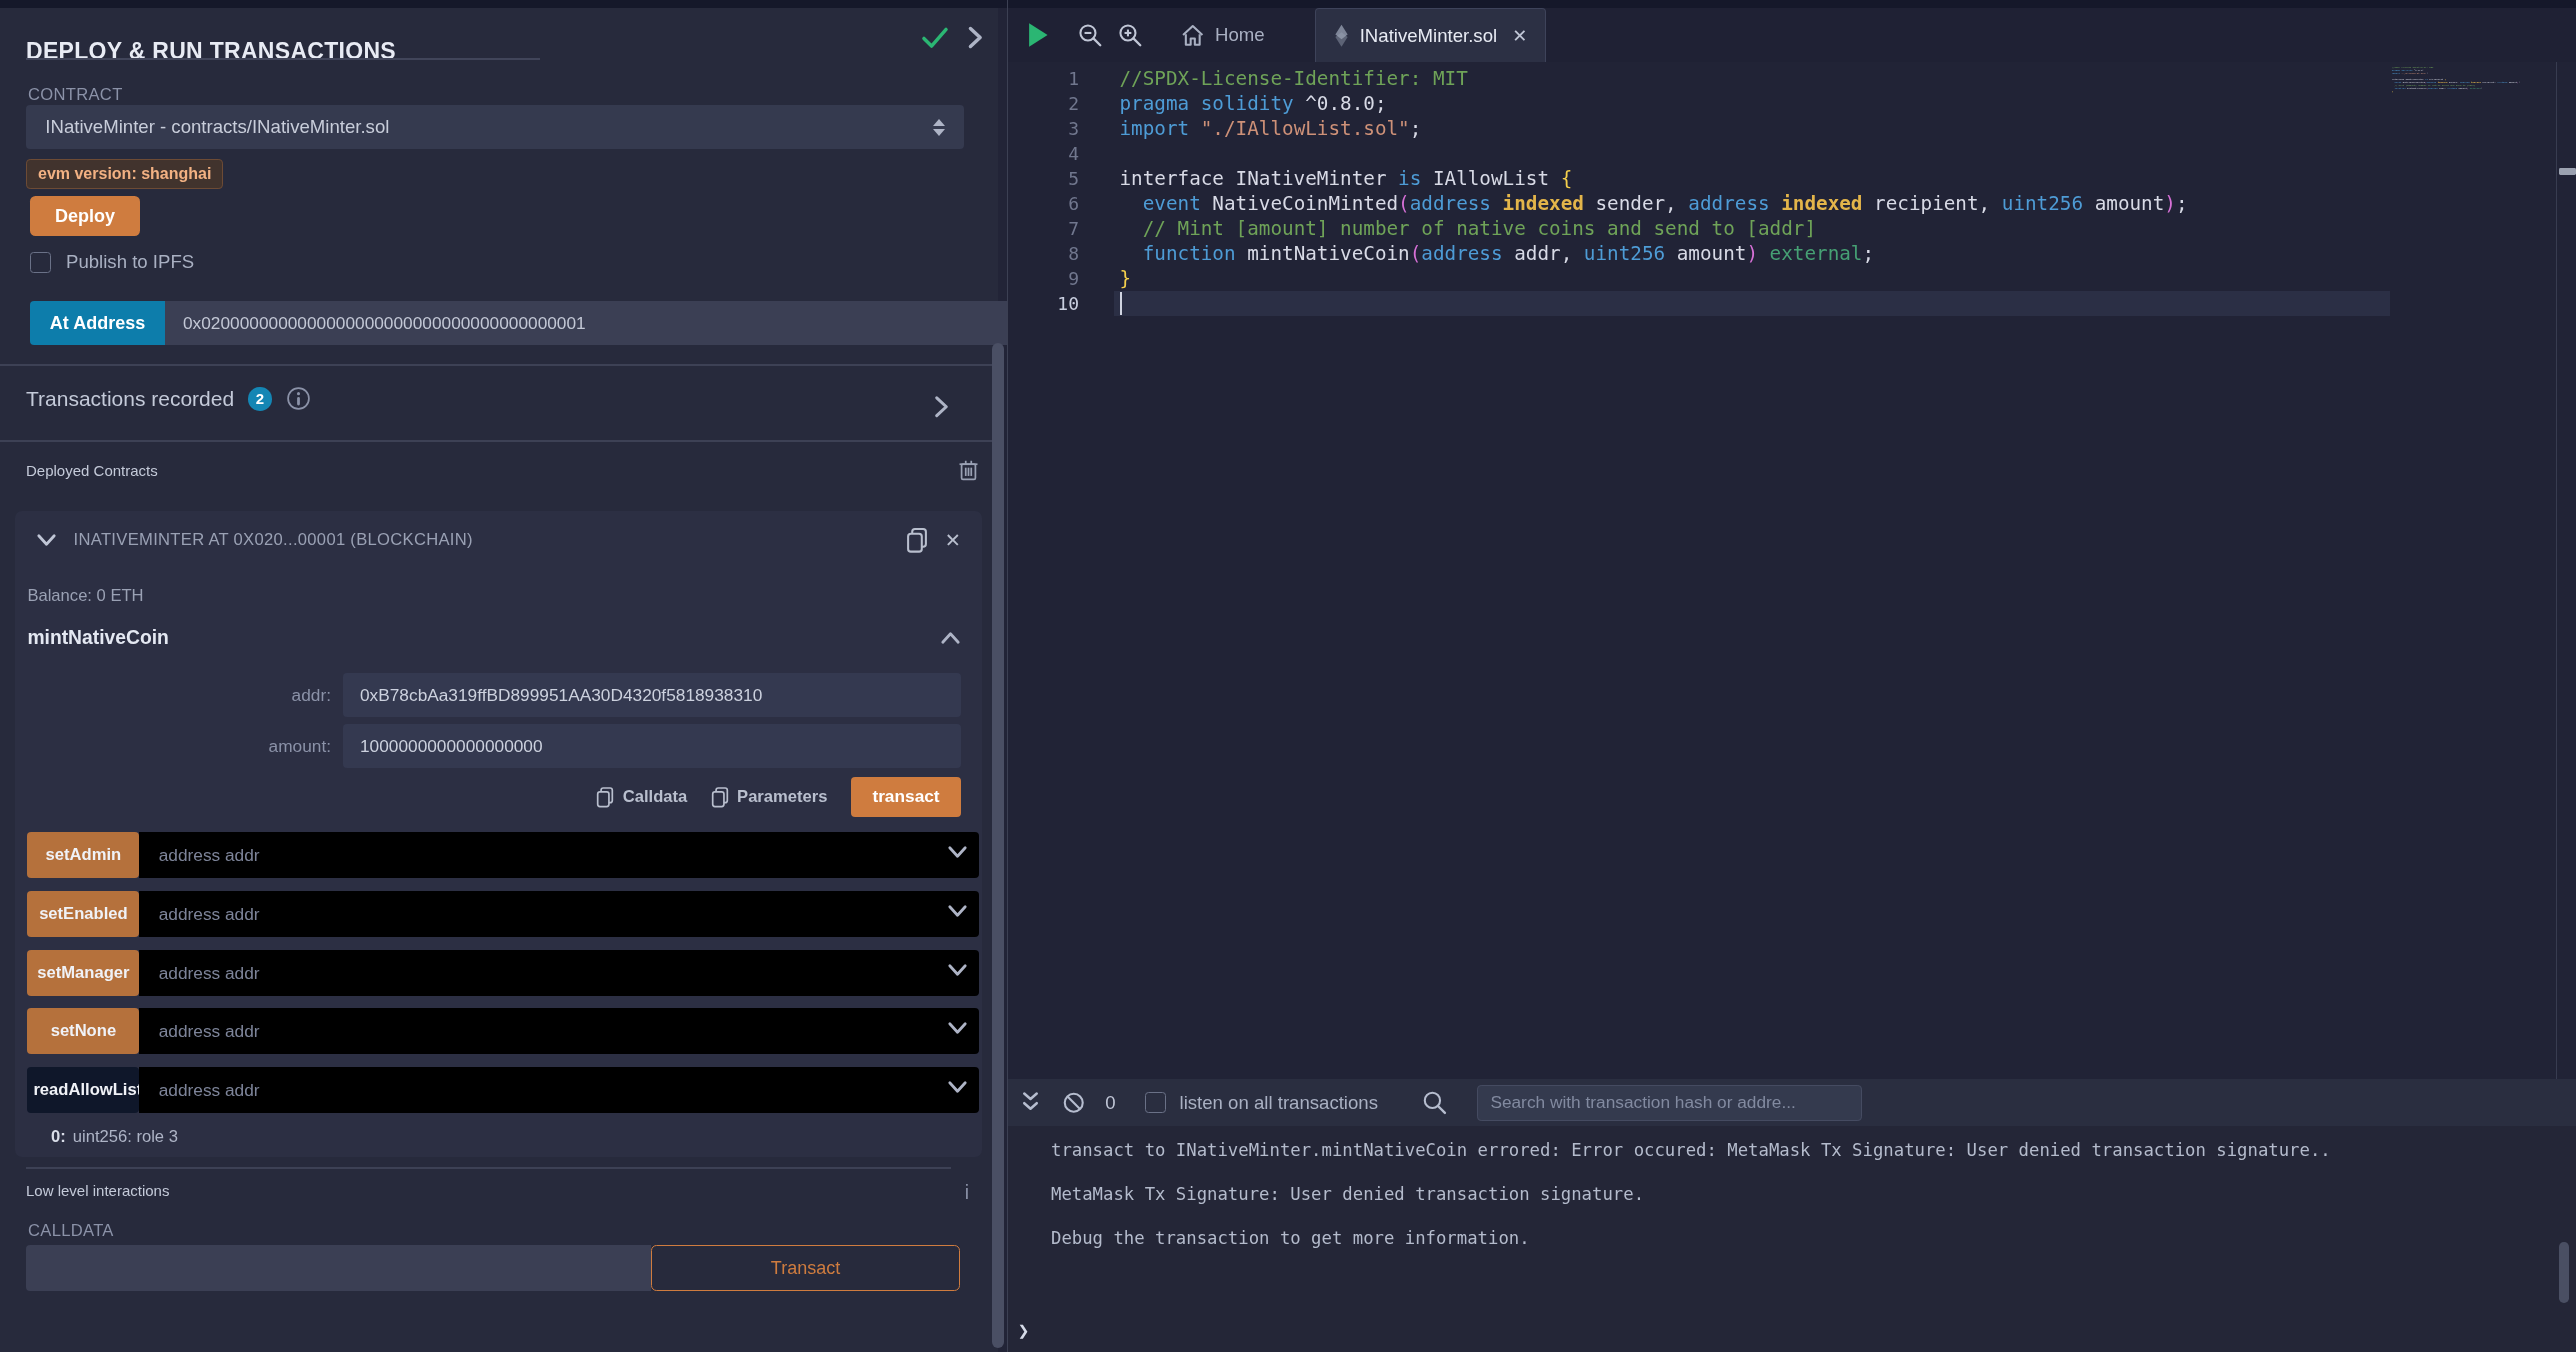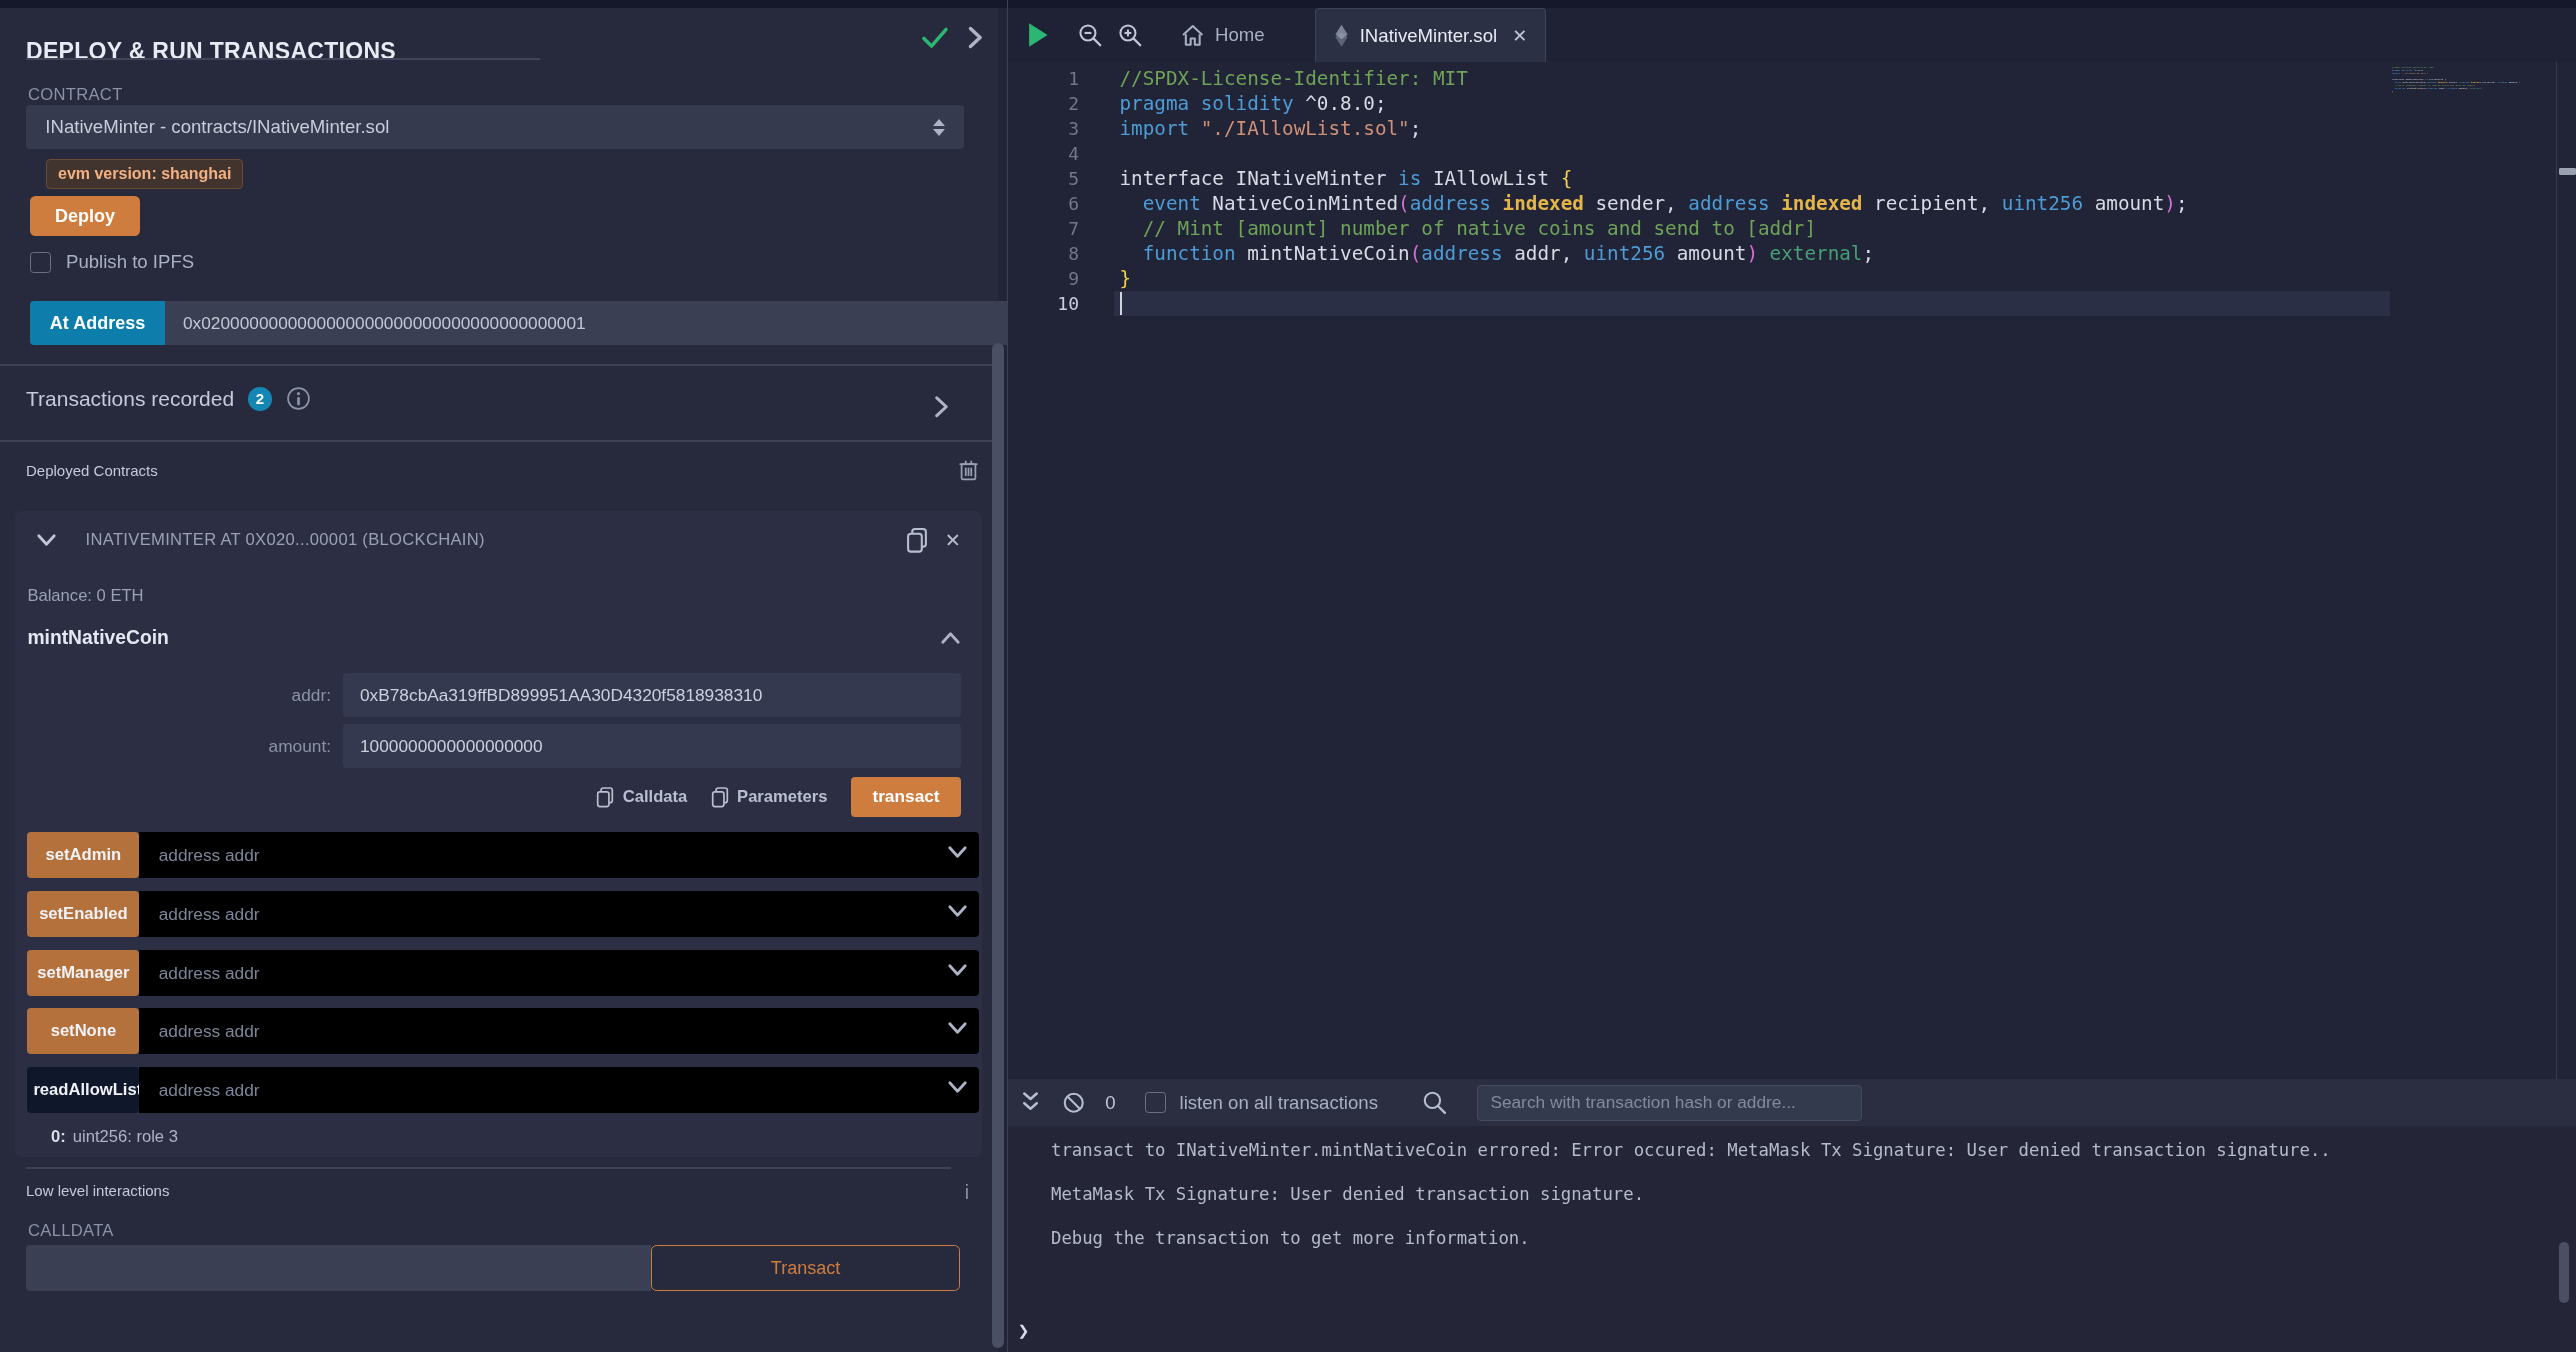--- a/index.html
+++ b/index.html
@@ -15,41 +15,41 @@
   .small-label{font-size:16.6px;color:#8b92a8;letter-spacing:0.3px;}
   #contract-label{left:28px;top:77px;}
   .select{left:26px;top:97px;width:938px;height:44px;background:#353a4f;border-radius:4.1px;
     display:flex;align-items:center;justify-content:space-between;padding:0 19.3px;box-sizing:border-box;}
   .select .sel-text{font-size:18.6px;color:#c8cdda;}
   .caret-updown{display:flex;flex-direction:column;gap:3.5px;}
   .caret-updown i{display:block;width:0;height:0;border-left:6.2px solid transparent;border-right:6.2px solid transparent;}
   .caret-updown .up{border-bottom:7.6px solid #aeb4c6;}
   .caret-updown .dn{border-top:7.6px solid #aeb4c6;}
   .evm-badge{left:26px;top:151px;height:28px;background:#41332d;border:1.4px solid #6d4b35;border-radius:4.1px;
-    display:inline-flex;align-items:center;padding:0 11px;font-size:16px;font-weight:700;color:#f2b183;margin-left:20px;}
+    display:inline-flex;align-items:center;padding:0 11px;font-size:16px;font-weight:700;color:#f2b183;}
   .btn{border:none;border-radius:5.5px;cursor:pointer;font-family:"Liberation Sans",sans-serif;}
   #deploy-btn{left:30px;top:188px;width:110px;height:40px;background:#cf7c3f;color:#fff;font-size:18px;font-weight:700;}
   .ipfs-row{left:30px;top:243px;display:flex;align-items:center;gap:15px;}
   .checkbox{width:21px;height:21px;border:1.4px solid #6a7187;border-radius:3.5px;background:transparent;box-sizing:border-box;}
   .ipfs-row span{font-size:18.6px;color:#a9b0c2;}
   .ataddr-row{left:30px;top:293px;width:1126px;height:44px;display:flex;}
   #ataddr-btn{width:135px;height:44px;background:#0d7dab;color:#fff;font-size:18px;font-weight:700;border-radius:4.1px 0 0 4.1px;}
   .ataddr-val{flex:1;background:#3b3f54;border-radius:0 4.1px 4.1px 0;display:flex;align-items:center;padding-left:18px;
     font-size:17.3px;color:#c3c8d6;}
   .divider{left:0;width:998px;height:1.4px;background:#3d4155;}
   .tx-row{left:26px;top:378px;display:flex;align-items:center;gap:14px;}
   .tx-row .tx-label{font-size:21px;color:#c4cad9;}
   .badge{width:23.5px;height:23.5px;border-radius:50%;background:#1486b4;color:#fff;font-size:15px;font-weight:700;
     display:flex;align-items:center;justify-content:center;}
   .section-title{font-size:15px;color:#c4cad9;}
   #deployed-row{left:26px;top:450px;width:953px;display:flex;justify-content:space-between;align-items:center;}
   
   #contract-card{left:15px;top:503px;width:967px;height:646px;background:#2c2f43;border-radius:7px;}
   .card-hdr{left:0;top:0;width:100%;height:58px;display:flex;align-items:center;padding:0 21px;box-sizing:border-box;gap:16.6px;}
-  .card-hdr .card-title{font-size:16.6px;color:#9aa1b4;letter-spacing:0.3px;flex:1;margin-left:12px;}
+  .card-hdr .card-title{font-size:16.6px;color:#9aa1b4;letter-spacing:0.3px;flex:1;}
   .balance{left:12.4px;top:75px;font-size:16.6px;color:#9aa1b4;}
   .fn-name-row{left:12.4px;top:116px;width:934px;display:flex;justify-content:space-between;align-items:center;}
   .fn-name{font-size:19.3px;font-weight:700;color:#e4e8f2;}
   .field-row{left:0;width:946px;height:44px;display:flex;align-items:center;}
   .field-row .f-label{width:316px;text-align:right;padding-right:12.4px;font-size:17.3px;color:#8b92a8;}
   .field-row .f-input{flex:1;height:44px;background:#343950;border-radius:4.1px;display:flex;align-items:center;
     padding-left:16.6px;font-size:17.3px;color:#ccd1de;box-sizing:border-box;}
   .action-row{left:0;top:265px;width:946px;height:41px;display:flex;align-items:center;justify-content:flex-end;gap:23.5px;}
   .icon-label{display:flex;align-items:center;gap:8.3px;font-size:16.6px;font-weight:700;color:#b9bfce;cursor:pointer;}
   #transact-btn{width:110px;height:40px;background:#cf7c3f;color:#fff;font-size:17.3px;font-weight:700;border-radius:4.1px;}

